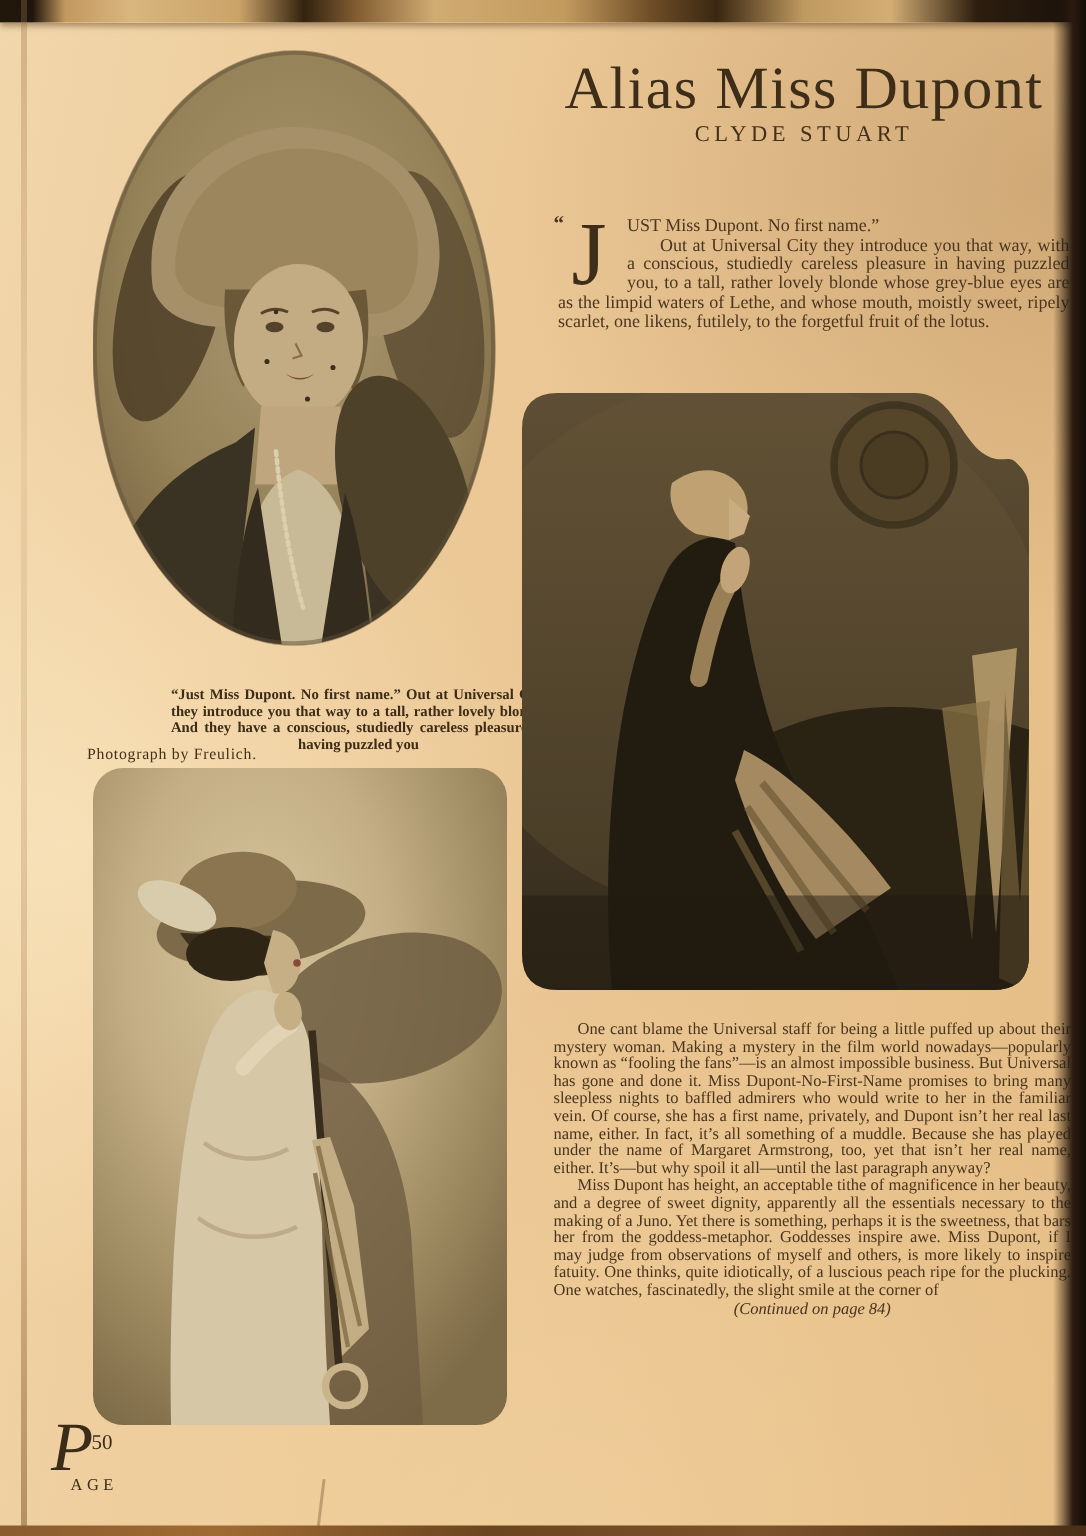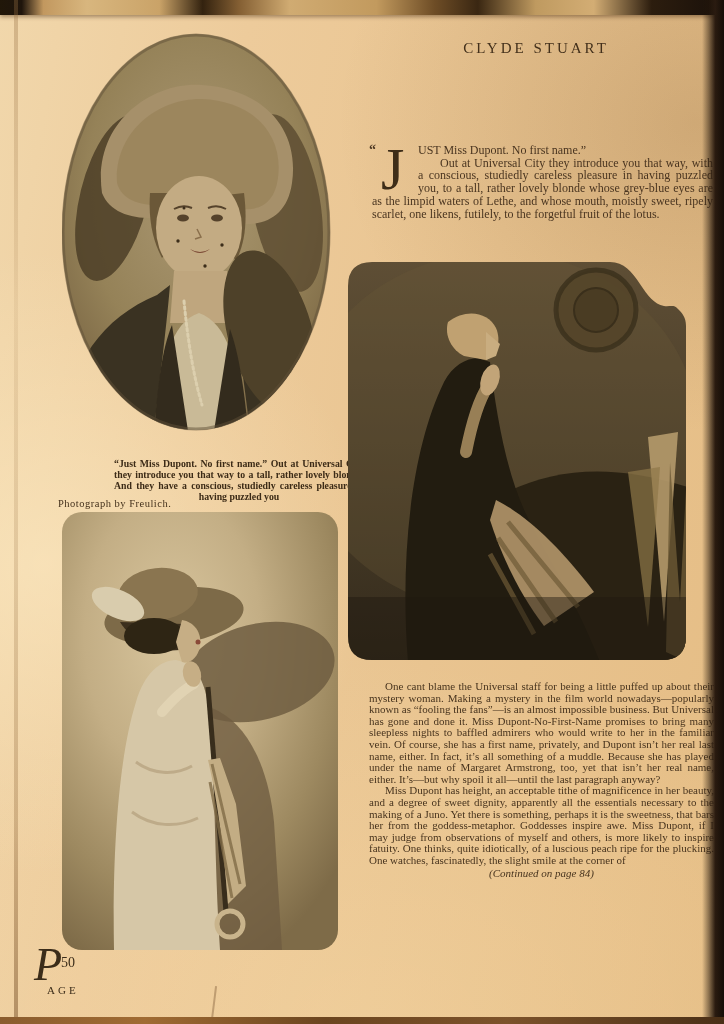--- a/index.html
+++ b/index.html
@@ -106,20 +106,21 @@
         <path d="M92,398 C100,330 108,290 137,280 C166,290 176,332 186,398 Z" fill="#c9ba97"></path>
         <path d="M122,268 C126,310 132,345 140,372" stroke="#dccfae" stroke-width="3" fill="none" stroke-dasharray="2.5 3" stroke-linecap="round"></path>
         <path d="M92,398 C96,350 100,316 110,292 L126,398 Z" fill="#332b1d"></path>
         <path d="M186,398 C182,352 176,318 168,296 L152,398 Z" fill="#332b1d"></path>
       </g>
       <ellipse cx="134" cy="199" rx="133" ry="197" fill="none" stroke="#5f5038" stroke-width="3" opacity="0.5"></ellipse>
     </svg>
   </figure>
 
   <header class="headline">
+    <h1 class="title">Alias Miss Dupont</h1>
     <div class="author">CLYDE STUART</div>
   </header>
 
   <p class="lead"><span class="lede-block">
         <span class="lead-quote">“</span>
         <span class="dropcap">J</span>
       </span><span>UST Miss Dupont.  No first name.”</span><br><span class="ind"></span><span>Out at Universal City they introduce you that way, with a conscious, studiedly careless pleasure in having puzzled you, to a tall, rather lovely blonde whose grey-blue eyes are as the limpid waters of Lethe, and whose mouth, moistly sweet, ripely scarlet, one likens, futilely, to the forgetful fruit of the lotus.</span></p>
 
   <figcaption class="caption">“Just Miss Dupont.  No first name.”  Out at Universal City they introduce you that way to a tall, rather lovely blonde.  And they have a conscious, studiedly careless pleasure in having puzzled you</figcaption>
   <div class="credit">Photograph by Freulich.</div>

